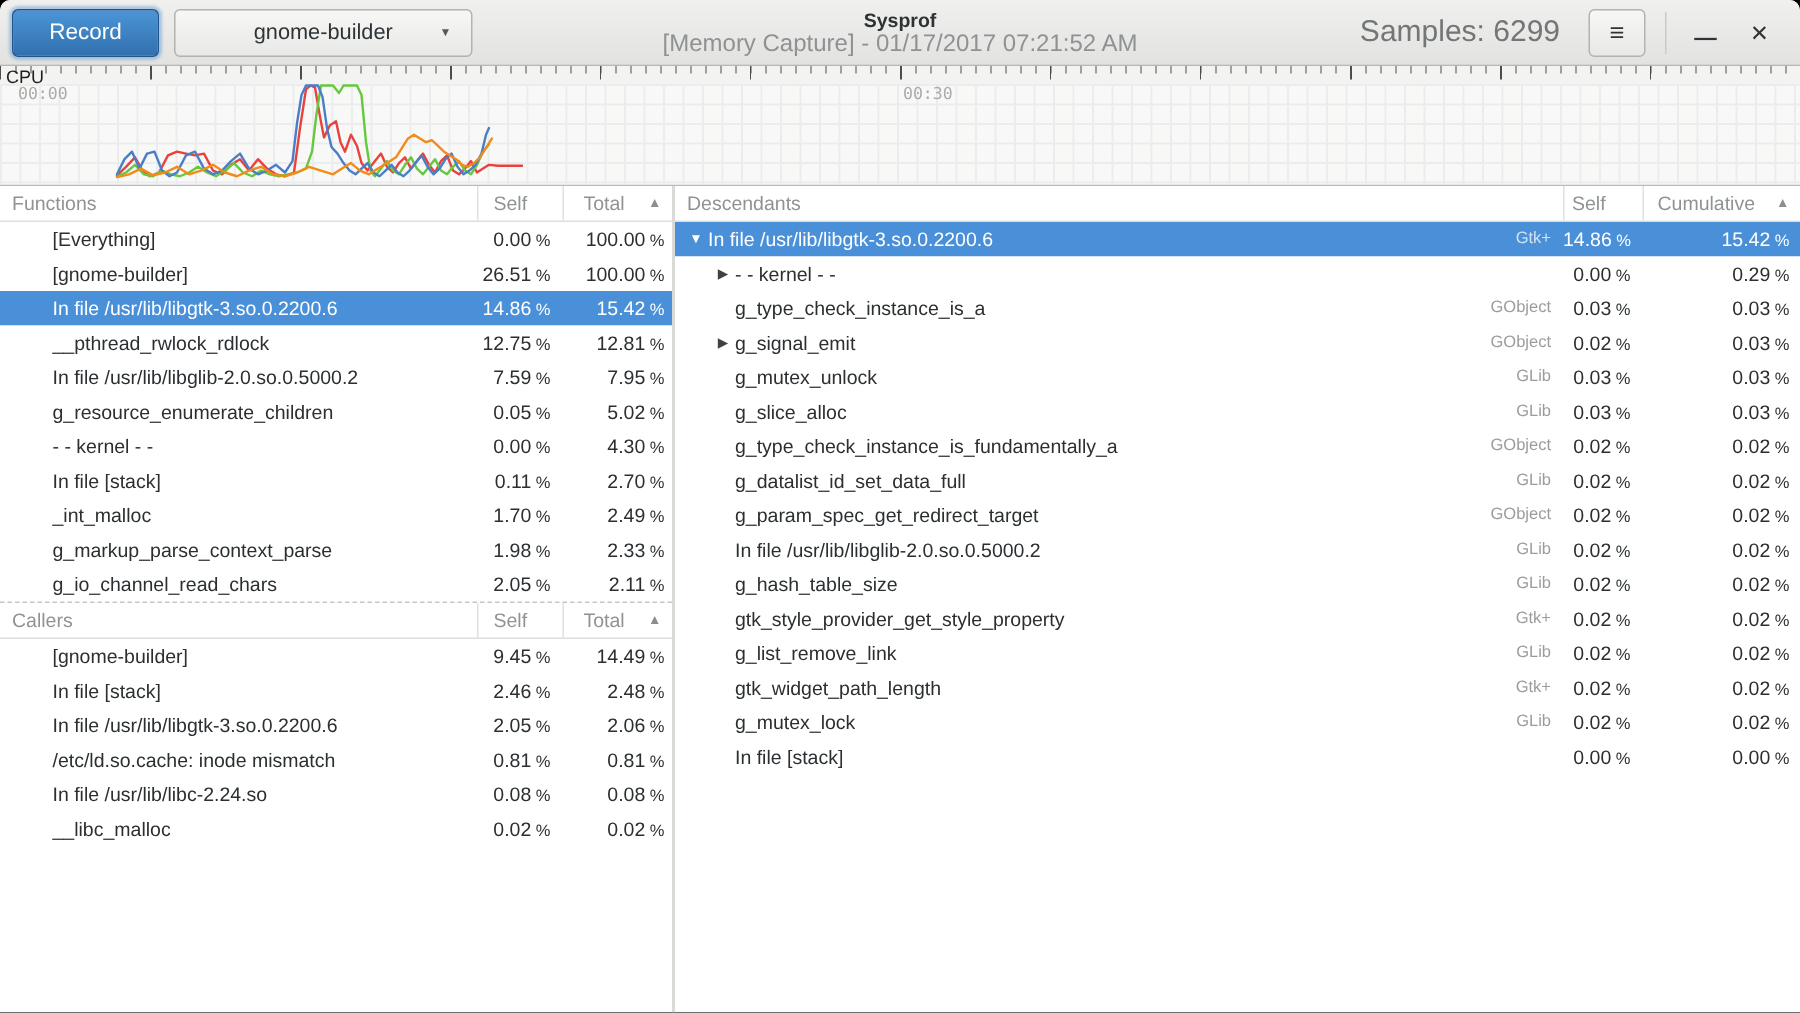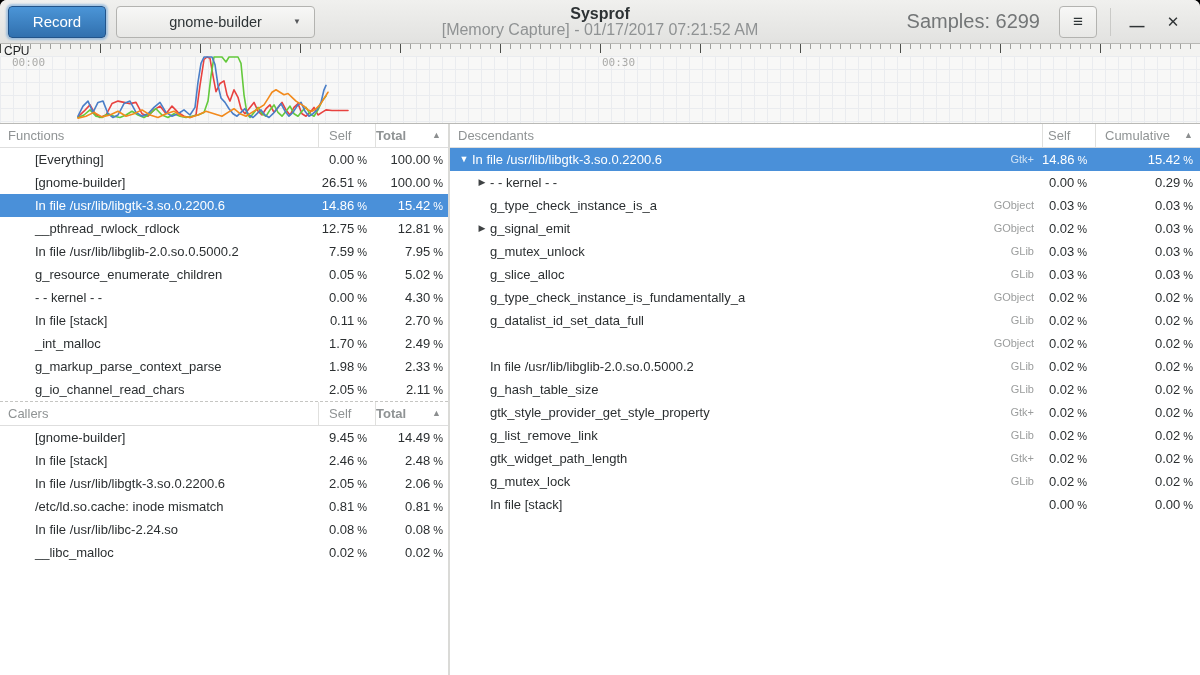--- a/index.html
+++ b/index.html
@@ -23,21 +23,21 @@
     box-shadow:0 0 2px 2px rgba(82,148,213,.45);
   }
   .btn-process{
     margin-left:10px;width:197px;height:30px;border-radius:4px;
     background:linear-gradient(#f7f7f6,#e8e8e6);
     border:1px solid #b3b3b0;color:#2e3436;font-size:14.5px;
     display:flex;align-items:center;justify-content:center;position:relative;
   }
   .btn-process .arrow{position:absolute;right:13px;top:10px;font-size:8px;color:#56585b;}
   .titlebox{position:absolute;left:50%;transform:translateX(-50%);text-align:center;top:6px;}
-  .titlebox .title{font-size:16px;font-weight:bold;color:#2d3234;line-height:16px;}
+  .titlebox .title{font-size:13px;font-weight:bold;color:#2d3234;line-height:16px;}
   .titlebox .subtitle{font-size:16px;color:#8f9293;line-height:15px;}
   .hdr-right{position:absolute;right:14px;display:flex;align-items:center;}
   .samples{font-size:20px;color:#73767 7;color:#737677;margin-right:19px;}
   .btn-menu{
     width:36px;height:30px;border-radius:4px;
     background:linear-gradient(#f7f7f6,#e8e8e6);border:1px solid #b3b3b0;
     display:flex;align-items:center;justify-content:center;
     font-size:17px;color:#2e3436;
   }
   .hdr-sep{width:1px;height:28px;background:#cacac7;margin:0 13px;}
@@ -66,21 +66,21 @@
   
   .main{display:flex;height:551px;}
   .pane-left{width:448px;border-right:2px solid #dadad7;}
   .pane-right{flex:1;}
   .thead{display:flex;height:23px;line-height:23px;border-bottom:1px solid #dedede;
     color:#8f9394;font-size:13px;background:#fff;}
   .thead .hc{box-sizing:border-box;}
   .thead .hc+.hc{border-left:1px solid #e0e0de;}
   .h-name{flex:1;padding-left:8px;}
   .h-self{width:57px;padding-left:10px;}
-  .h-total{width:73px;position:relative;font-weight:bold;}
+  .h-total{width:73px;padding-left:13px;position:relative;}
   .h-self-r{width:53px;padding-left:5px;}
   .h-cum{width:105px;padding-left:9px;position:relative;}
   .sort{position:absolute;right:7px;top:0;font-size:9px;color:#8b8e8f;}
   .trow{display:flex;height:23px;line-height:23px;font-size:13px;color:#2b2f31;background:#fff;}
   .trow.sel{background:#4a90d9;color:#fff;}
   .c-name{flex:1;padding-left:8px;white-space:nowrap;overflow:hidden;display:flex;align-items:center;margin-left:27px;}
   .c-self{width:57px;box-sizing:border-box;text-align:right;padding-right:8px;white-space:nowrap;}
   .c-total{width:73px;box-sizing:border-box;text-align:right;padding-right:5px;white-space:nowrap;}
   .c-self-r{width:53px;box-sizing:border-box;text-align:right;padding-right:8px;white-space:nowrap;}
   .c-cum{width:105px;box-sizing:border-box;text-align:right;padding-right:7px;white-space:nowrap;}
@@ -346,20 +346,21 @@
               <span class="tagspacer"></span>
               <span class="tag">GLib</span>
             </span>
             <span class="c-self-r">0.02<span class="pct">%</span></span>
             <span class="c-cum">0.02<span class="pct">%</span></span>
           </div>
           <div class="trow">
             <span class="d-name">
               <span class="indent" style="width: 18px;"></span>
               <span class="expander"></span>
+              <span>g_param_spec_get_redirect_target</span>
               <span class="tagspacer"></span>
               <span class="tag">GObject</span>
             </span>
             <span class="c-self-r">0.02<span class="pct">%</span></span>
             <span class="c-cum">0.02<span class="pct">%</span></span>
           </div>
           <div class="trow">
             <span class="d-name">
               <span class="indent" style="width: 18px;"></span>
               <span class="expander"></span>

